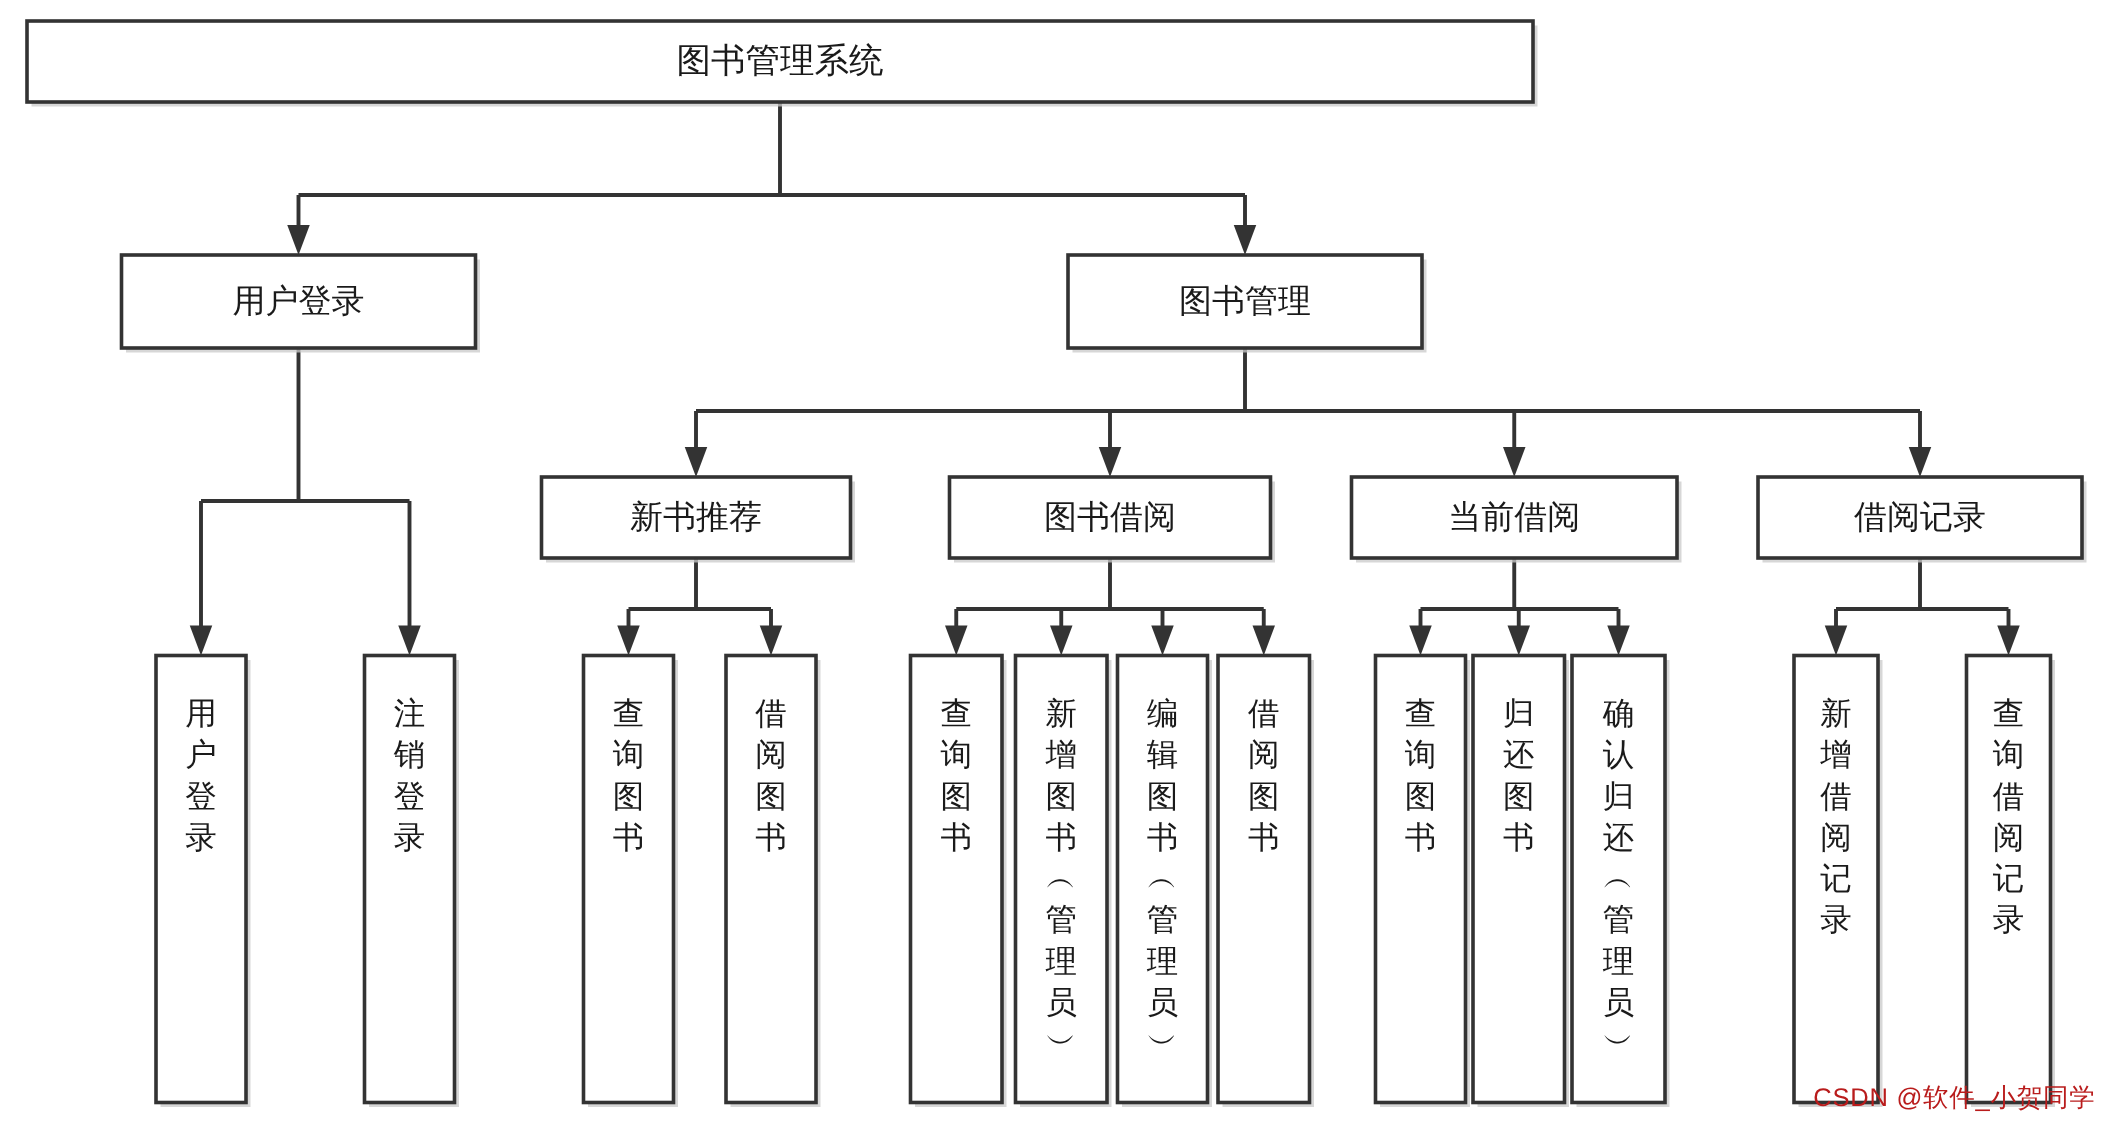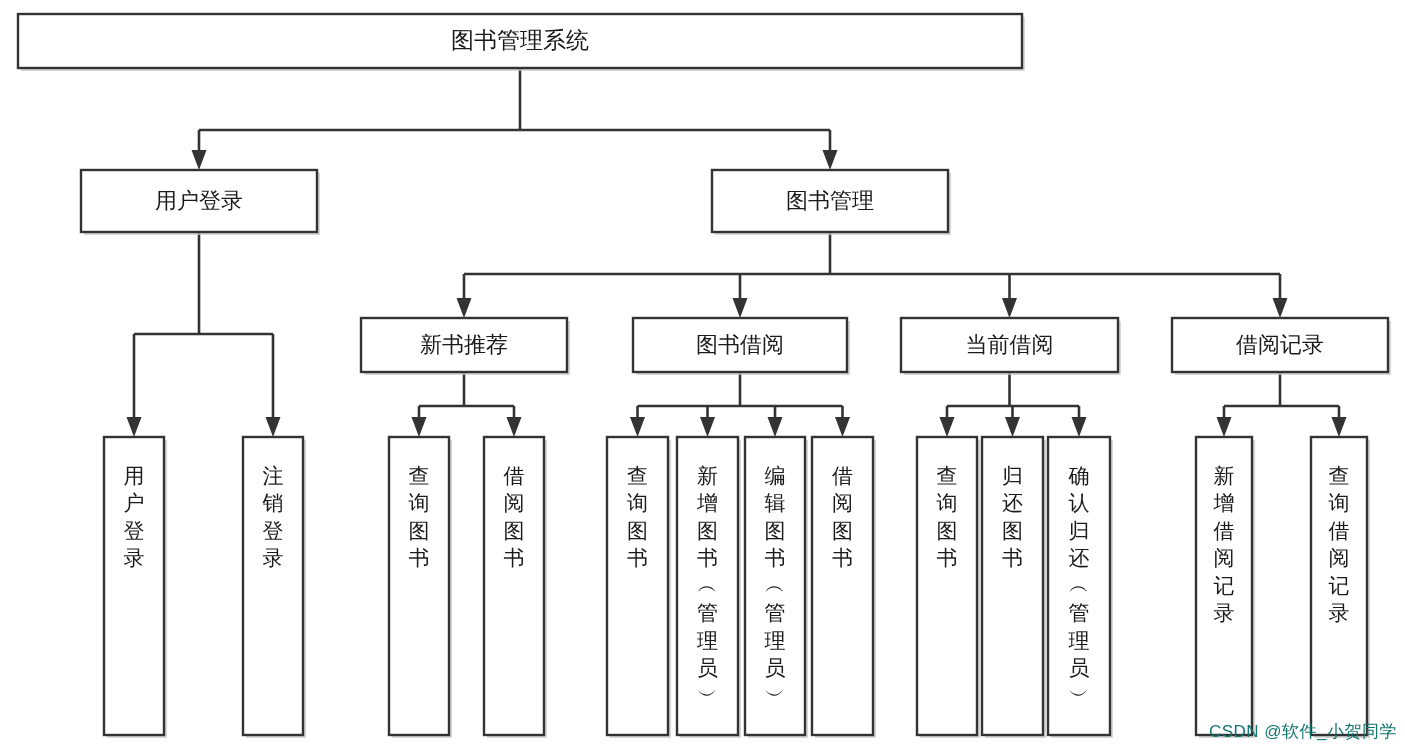--- a/index.html
+++ b/index.html
@@ -58,21 +58,21 @@
     text-anchor: middle;
     dominant-baseline: middle;
     white-space: pre;
   }
   .watermark {
     position: absolute;
     right: 8px;
     bottom: 4px;
     font-family: "Liberation Sans", "DejaVu Sans", sans-serif;
     font-size: 17px;
-    color: #0f766e;
+    color: #b91c1c;
     letter-spacing: 0.5px;
     user-select: none;
     pointer-events: none;
   }
 </style>
 </head>
 <body>
 
 <div id="diagram-root">
 

